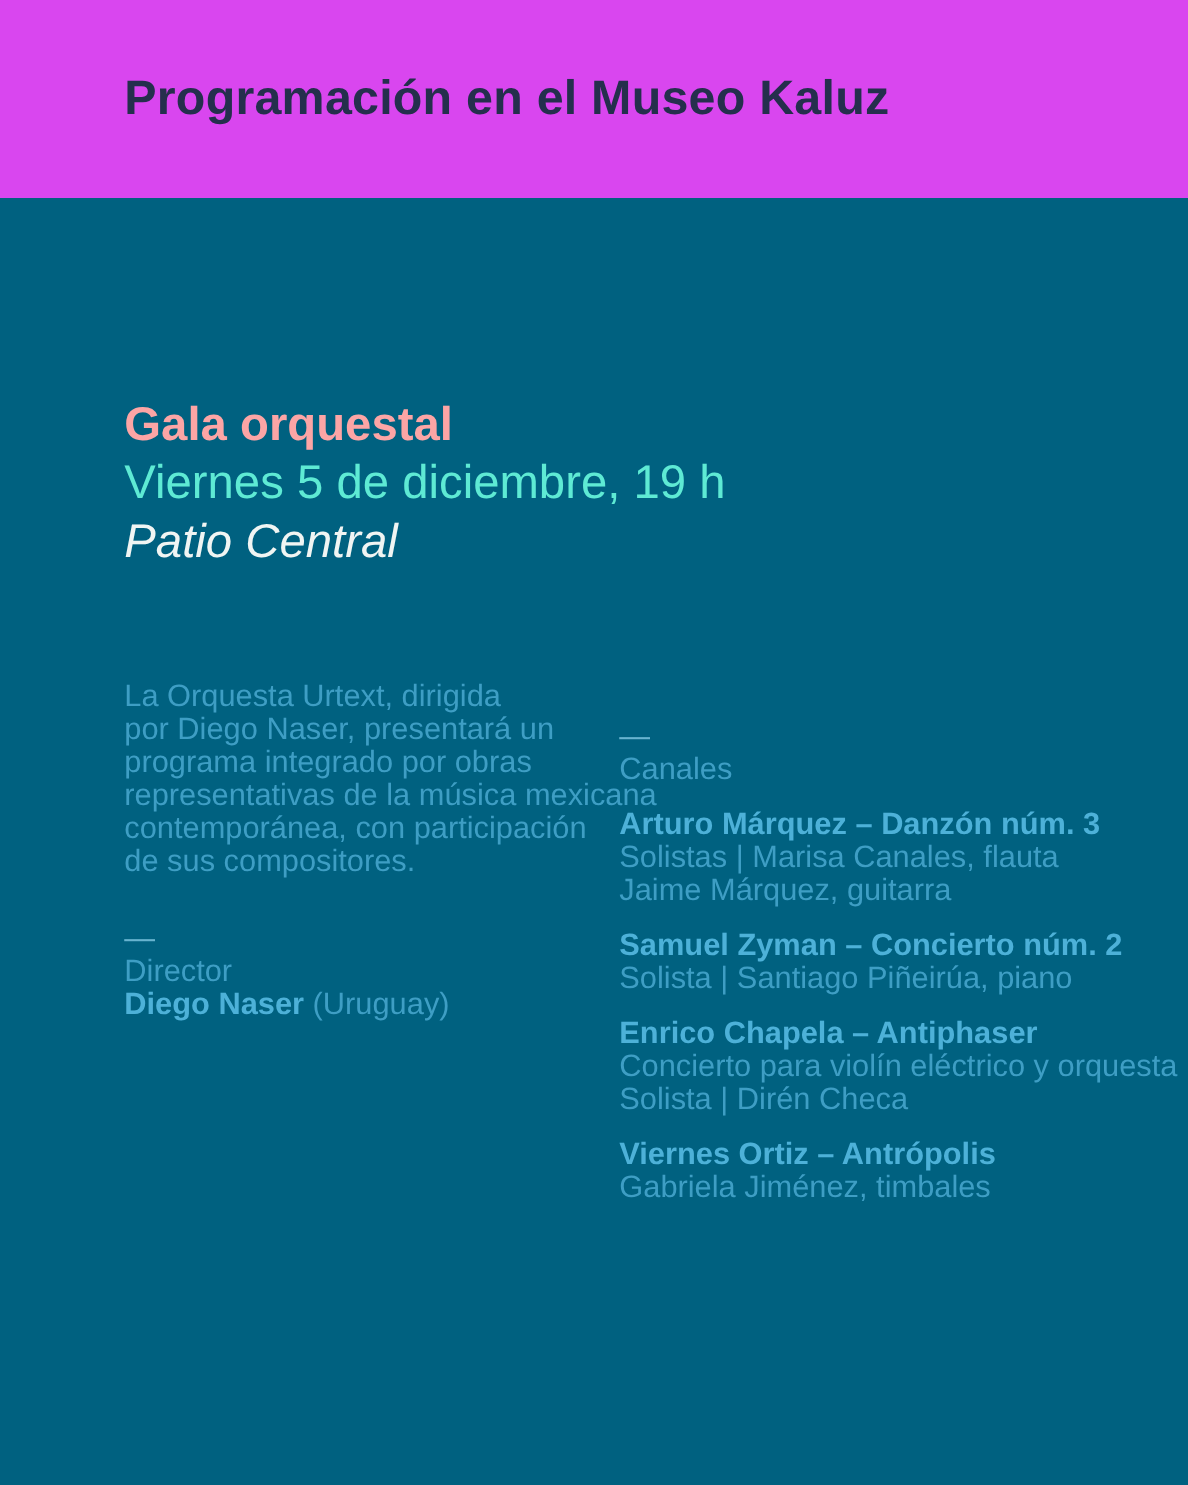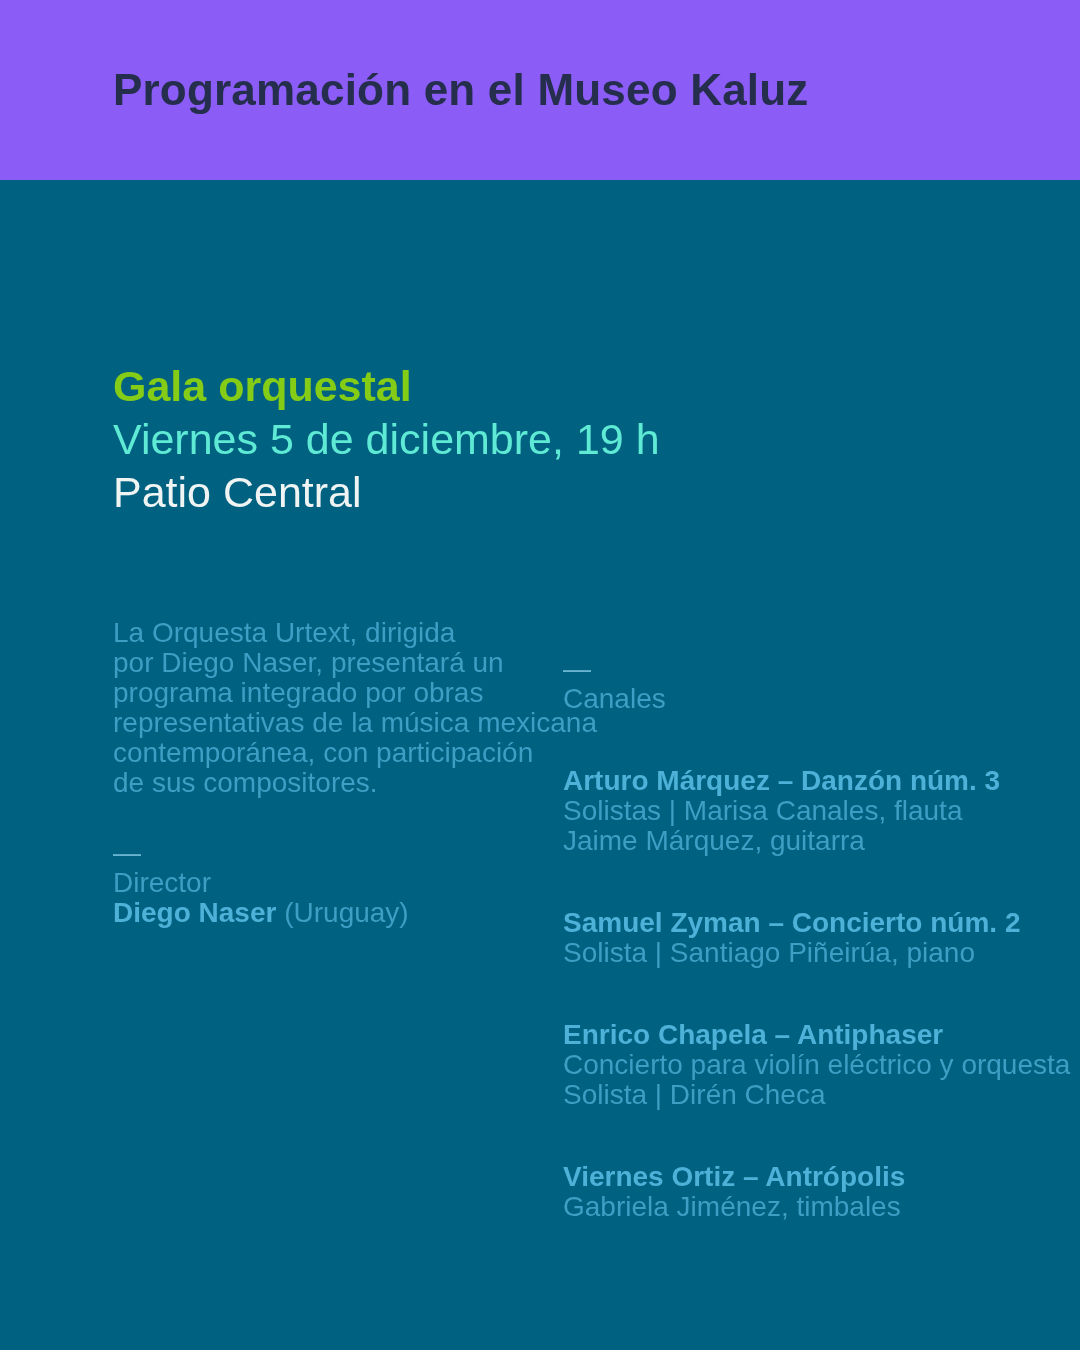--- a/index.html
+++ b/index.html
@@ -15,21 +15,21 @@
     background: #006180;
     overflow: hidden;
   }
 
   
   .header-band {
     position: absolute;
     top: 0; left: 0;
     width: 1080px;
     height: 180px;
-    background: #8b5cf6;
+    background: #d946ef;
   }
   .header-band h1 {
     position: absolute;
     left: 113px;
     top: 66px;
     font-size: 44px;
     line-height: 48px;
     font-weight: bold;
     color: #252f4d;
     letter-spacing: 0.2px;
@@ -40,23 +40,23 @@
   .event {
     position: absolute;
     left: 113px;
     top: 360px;
   }
   .event > div {
     font-size: 43px;
     line-height: 53px;
     white-space: nowrap;
   }
-  .event-title   { font-weight: bold; color: #84cc16; }
+  .event-title   { font-weight: bold; color: #fca5a5; }
   .event-date    { font-weight: normal; color: #5eead4; }
-  .event-venue   { font-weight: normal; color: #f0f5f3; }
+  .event-venue   { font-weight: normal; color: #f0f5f3; font-style: italic; }
 
   
   .body-text { font-size: 28px; line-height: 30px; color: #3e9ec4; }
   .divider   { font-size: 28px; line-height: 30px; color: #68b4d0; }
   .emphasis  { font-weight: bold; color: #4db1d8; }
 
   
   .about {
     position: absolute;
     left: 113px;
@@ -67,21 +67,21 @@
   .about .divider { margin-top: 40px; }
   .director-line { white-space: nowrap; }
 
   
   .program {
     position: absolute;
     left: 563px;
     top: 654px;
     width: 500px;
   }
-  .program-item { margin-top: 52px; }
+  .program-item { margin-top: 20px; }
   .program-item .item-title {
     font-size: 28px;
     line-height: 30px;
     white-space: nowrap;
   }
   .program-item .item-line { white-space: nowrap; }
 </style>
 </head>
 <body>
 

